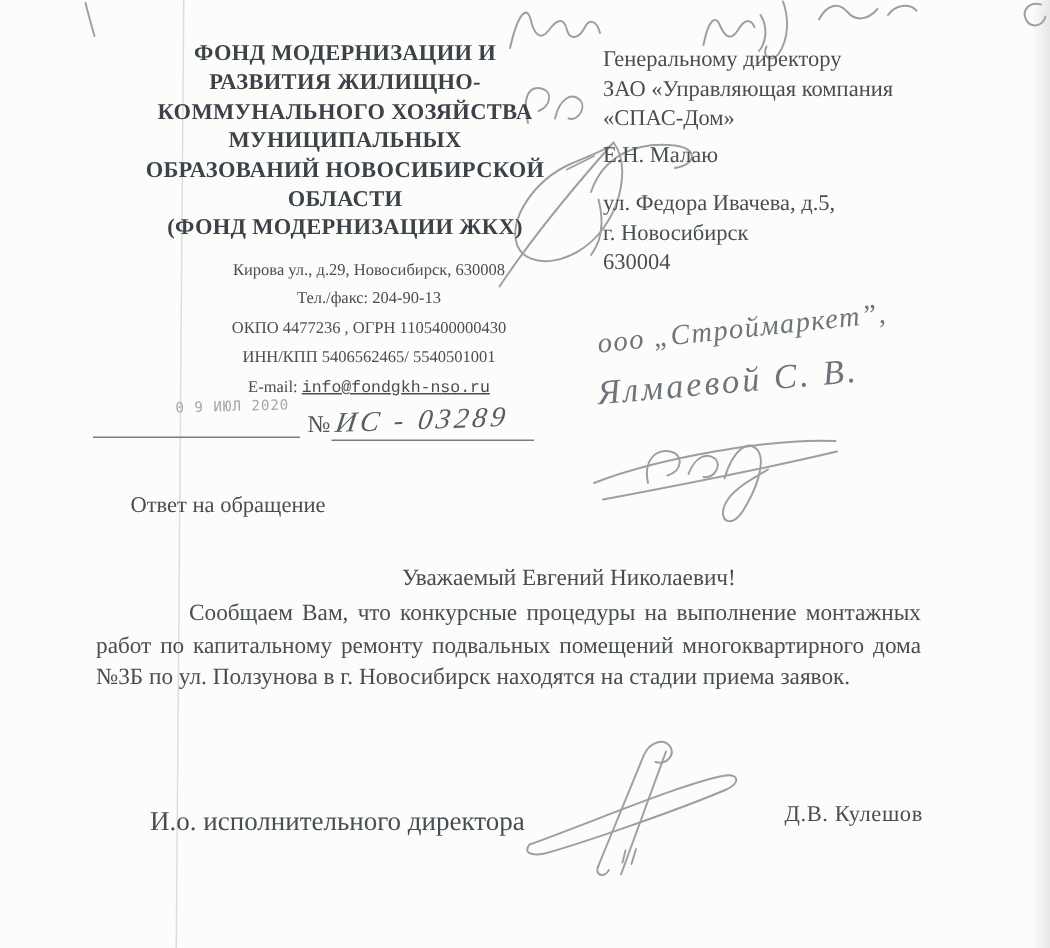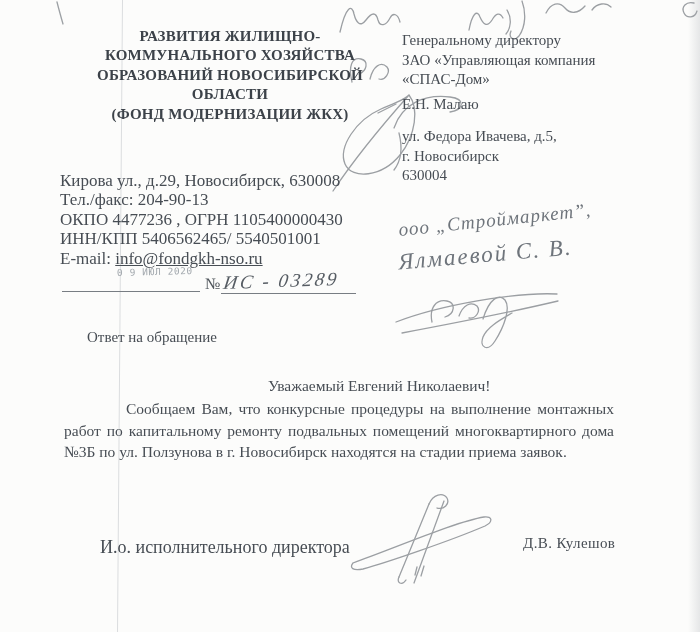--- a/index.html
+++ b/index.html
@@ -15,24 +15,24 @@
   .abs{position:absolute;}
   .ink{position:absolute;left:0;top:0;pointer-events:none;}
   
   .org{
     left:60px;top:27px;width:340px;
     text-align:center;font-weight:bold;
     font-size:15px;line-height:19.4px;
     color:#3c4249;letter-spacing:.2px;
   }
   .contact{
-    left:60px;top:171px;width:340px;
-    font-size:17px;line-height:19.4px;
+    left:76px;top:171px;width:340px;
+    text-align:center;font-size:11px;line-height:19.4px;
   }
-  .email-underline{text-decoration:underline;}
+  .email-underline{text-decoration:underline;font-family:Liberation Mono, monospace;}
   
   .stamp{
     left:117px;top:266px;
     font-family:"DejaVu Sans Mono",monospace;
     font-size:9.5px;letter-spacing:.6px;
     color:#a3a9ae;transform:rotate(-1.5deg);
   }
   .ref-line{border-bottom:1px solid #787d83;height:0;}
   .ref-line1{left:62px;top:291px;width:138px;}
   .ref-line2{left:221px;top:293px;width:135px;}
@@ -96,22 +96,24 @@
       <path d="M353,563 C395,548 458,521 484,517 C493,516 493,522 485,526 C450,541 385,563 363,569 C353,571 349,568 353,563"></path>
       <path d="M429,504 L399,577"></path>
       <path d="M444,501 L414,583"></path>
       <path d="M429,504 C433,494 443,492 447,498 C450,504 444,510 437,508"></path>
       <path d="M399,577 C396,583 402,586 406,580"></path>
       <path d="M417,567 L415,575 M424,566 L421,576"></path>
     </g>
   </svg>
 
   <div class="abs org">
+    <div>ФОНД МОДЕРНИЗАЦИИ И</div>
     <div>РАЗВИТИЯ ЖИЛИЩНО-</div>
     <div>КОММУНАЛЬНОГО ХОЗЯЙСТВА</div>
+    <div>МУНИЦИПАЛЬНЫХ</div>
     <div>ОБРАЗОВАНИЙ НОВОСИБИРСКОЙ</div>
     <div>ОБЛАСТИ</div>
     <div>(ФОНД МОДЕРНИЗАЦИИ ЖКХ)</div>
   </div>
 
   <div class="abs contact">
     <div>Кирова ул., д.29, Новосибирск, 630008</div>
     <div>Тел./факс: 204-90-13</div>
     <div>ОКПО 4477236 , ОГРН 1105400000430</div>
     <div>ИНН/КПП 5406562465/ 5540501001</div>

